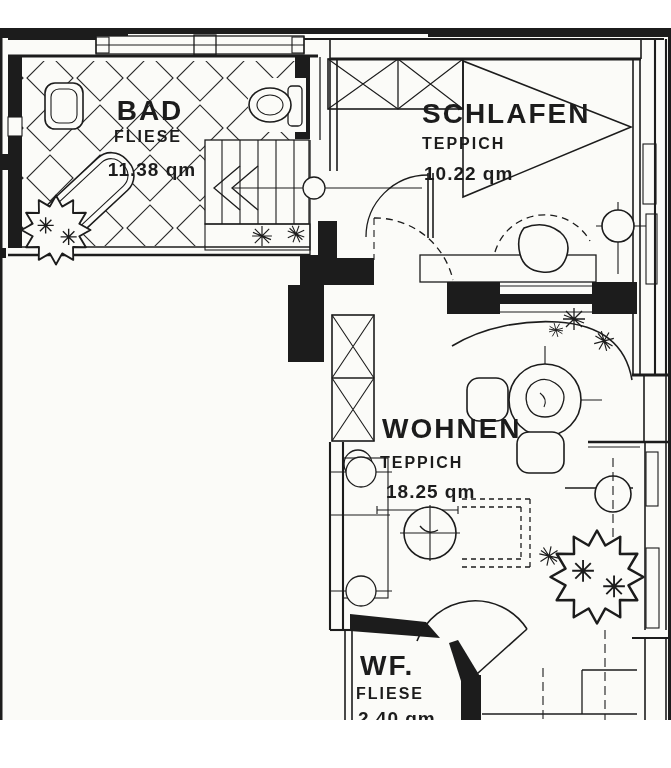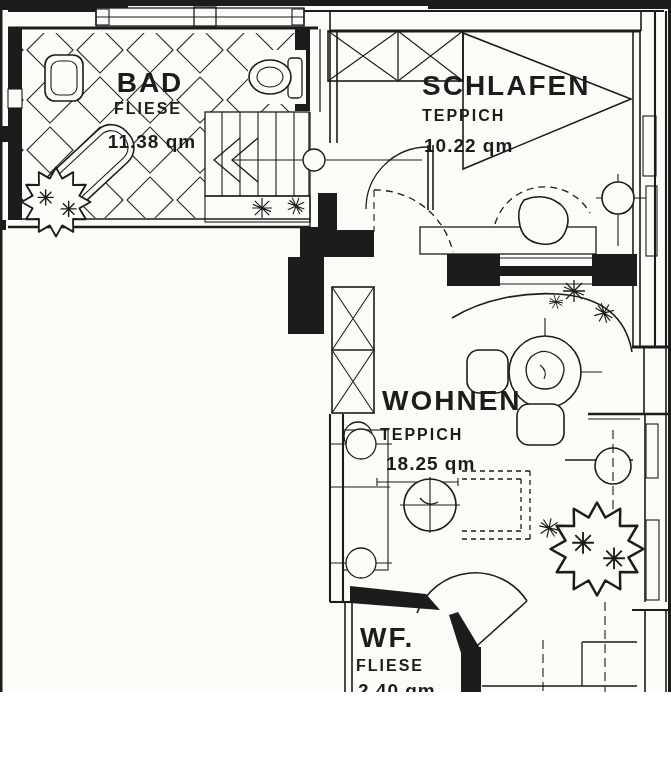--- a/index.html
+++ b/index.html
@@ -1,17 +1,17 @@
 <!DOCTYPE html>
 <html style="--ink: #1c1c1c; --paper: #fbfbf8;"><head>
 <meta charset="utf-8">
 <style>
   :root { --ink:#1c1c1c; --paper:#fbfbf8; }
   html,body { margin:0; padding:0; background:#fff; }
-  .page { width:671px; height:692px; position:relative; background:var(--paper); overflow:hidden; }
+  .page { width:671px; height:692px; position:relative; background:var(--paper); overflow:hidden;margin-top:28px; }
   svg { display:block; }
   .st  { stroke:var(--ink); fill:none; }
   .w1  { stroke-width:1.1; } .w12 { stroke-width:1.3; } .w15 { stroke-width:1.6; }
   .w2  { stroke-width:2.1; } .w25 { stroke-width:2.7; } .w3  { stroke-width:3.2; }
   .fillink  { fill:var(--ink); stroke:none; }
   .fillpap  { fill:var(--paper); }
   .dash  { stroke-dasharray:7 5; }
   .dash2 { stroke-dasharray:9 5; }
   .room-name { font:bold 28px "Liberation Sans",sans-serif; fill:var(--ink); letter-spacing:2px; }
   .room-sub  { font:bold 16px "Liberation Sans",sans-serif; fill:var(--ink); letter-spacing:2px; }

